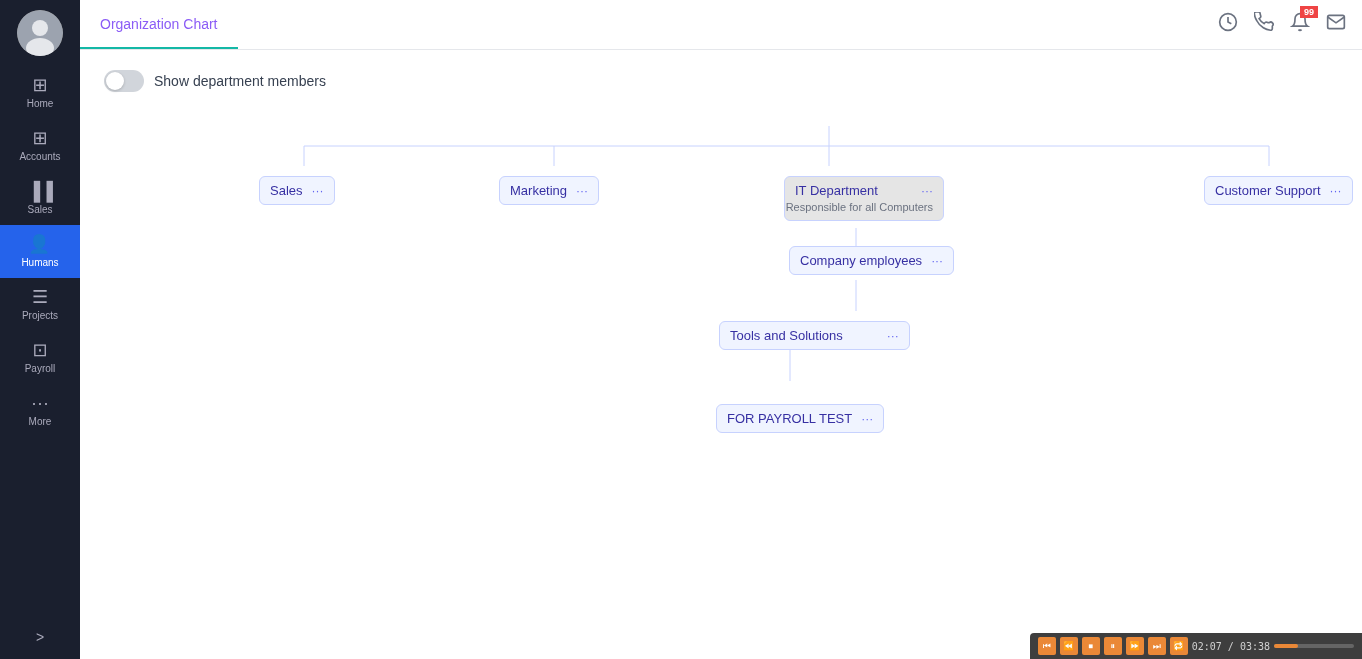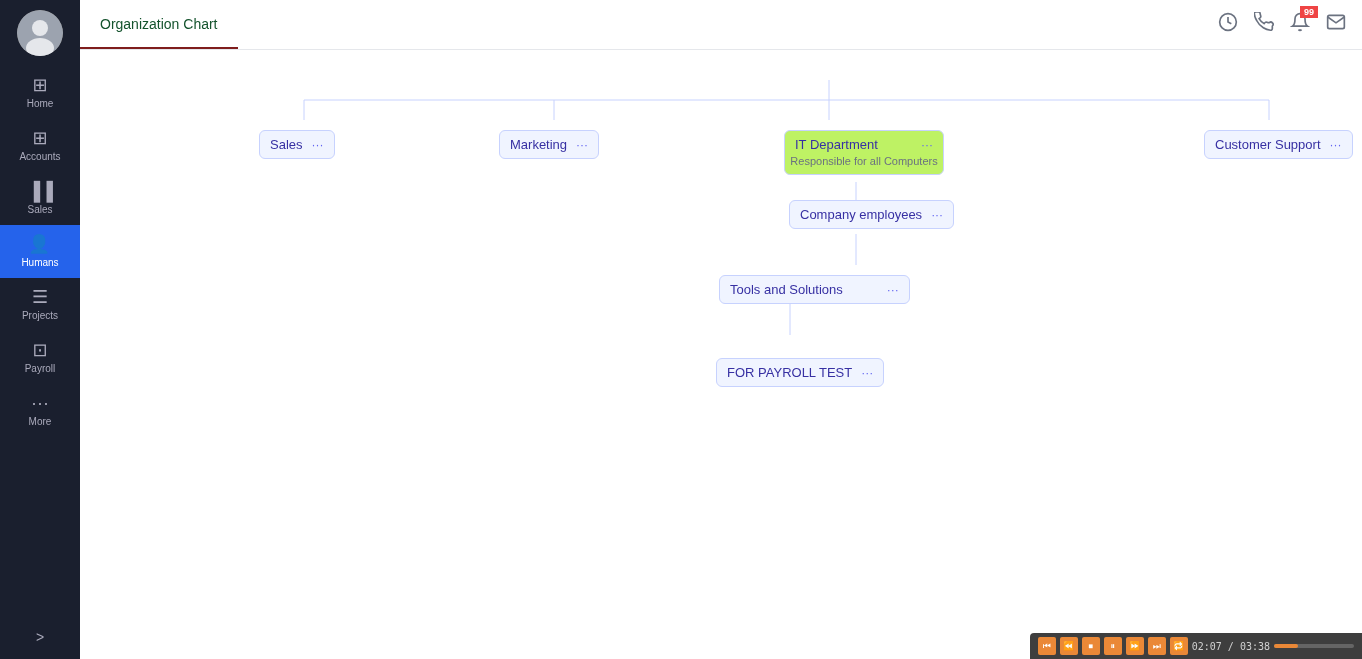--- a/index.html
+++ b/index.html
@@ -94,22 +94,22 @@
       height: 100%;
       display: flex;
       align-items: center;
       font-size: 14px;
       color: #374151;
       cursor: pointer;
       border-bottom: 2px solid transparent;
       font-weight: 500;
     }
     .header-tab.active {
-      border-bottom: 2px solid #7f1d1d;
-      color: #14532d;
+      border-bottom: 2px solid #14b8a6;
+      color: #8b5cf6;
     }
     .header-icons {
       display: flex;
       align-items: center;
       gap: 16px;
     }
     .header-icon {
       color: #6b7280;
       font-size: 18px;
       cursor: pointer;
@@ -226,23 +226,23 @@
       display: flex;
       align-items: center;
       padding: 6px 10px;
       gap: 5px;
       font-size: 13px;
       color: #3730a3;
       cursor: pointer;
       white-space: nowrap;
     }
     .node.it-dept {
-      background: #bef264;
+      background: #e5e5e5;
       flex-direction: column;
-      align-items: center;
+      align-items: flex-end;
       gap: 2px;
     }
     .node-title { font-size: 13px; color: #3730a3; }
     .node-desc { font-size: 11px; color: #6b7280; line-height: 1.3; }
     .node-dots { color: #6366f1; font-size: 12px; margin-left: 4px; }
   </style>
 </head>
 <body>
 
 <nav class="sidebar">
@@ -326,20 +326,26 @@
         <svg width="20" height="20" viewBox="0 0 24 24" fill="none" stroke="#6b7280" stroke-width="2">
           <path d="M4 4h16c1.1 0 2 .9 2 2v12c0 1.1-.9 2-2 2H4c-1.1 0-2-.9-2-2V6c0-1.1.9-2 2-2z"></path>
           <polyline points="22,6 12,13 2,6"></polyline>
         </svg>
       </div>
     </div>
   </header>
 
   <div class="page-body">
 
+    <div class="toggle-row">
+      <div class="toggle-switch">
+        <div class="knob"></div>
+      </div>
+      <span class="toggle-label">Show department members</span>
+    </div>
 
     <div class="org-chart">
       <svg width="100%" height="380" style="position:absolute;top:0;left:0;pointer-events:none;">
 
         <line x1="725" y1="10" x2="725" y2="30" stroke="#c7d2fe" stroke-width="1"></line>
 
         <line x1="200" y1="30" x2="1165" y2="30" stroke="#c7d2fe" stroke-width="1"></line>
 
         <line x1="200" y1="30" x2="200" y2="50" stroke="#c7d2fe" stroke-width="1"></line>
         <line x1="450" y1="30" x2="450" y2="50" stroke="#c7d2fe" stroke-width="1"></line>

